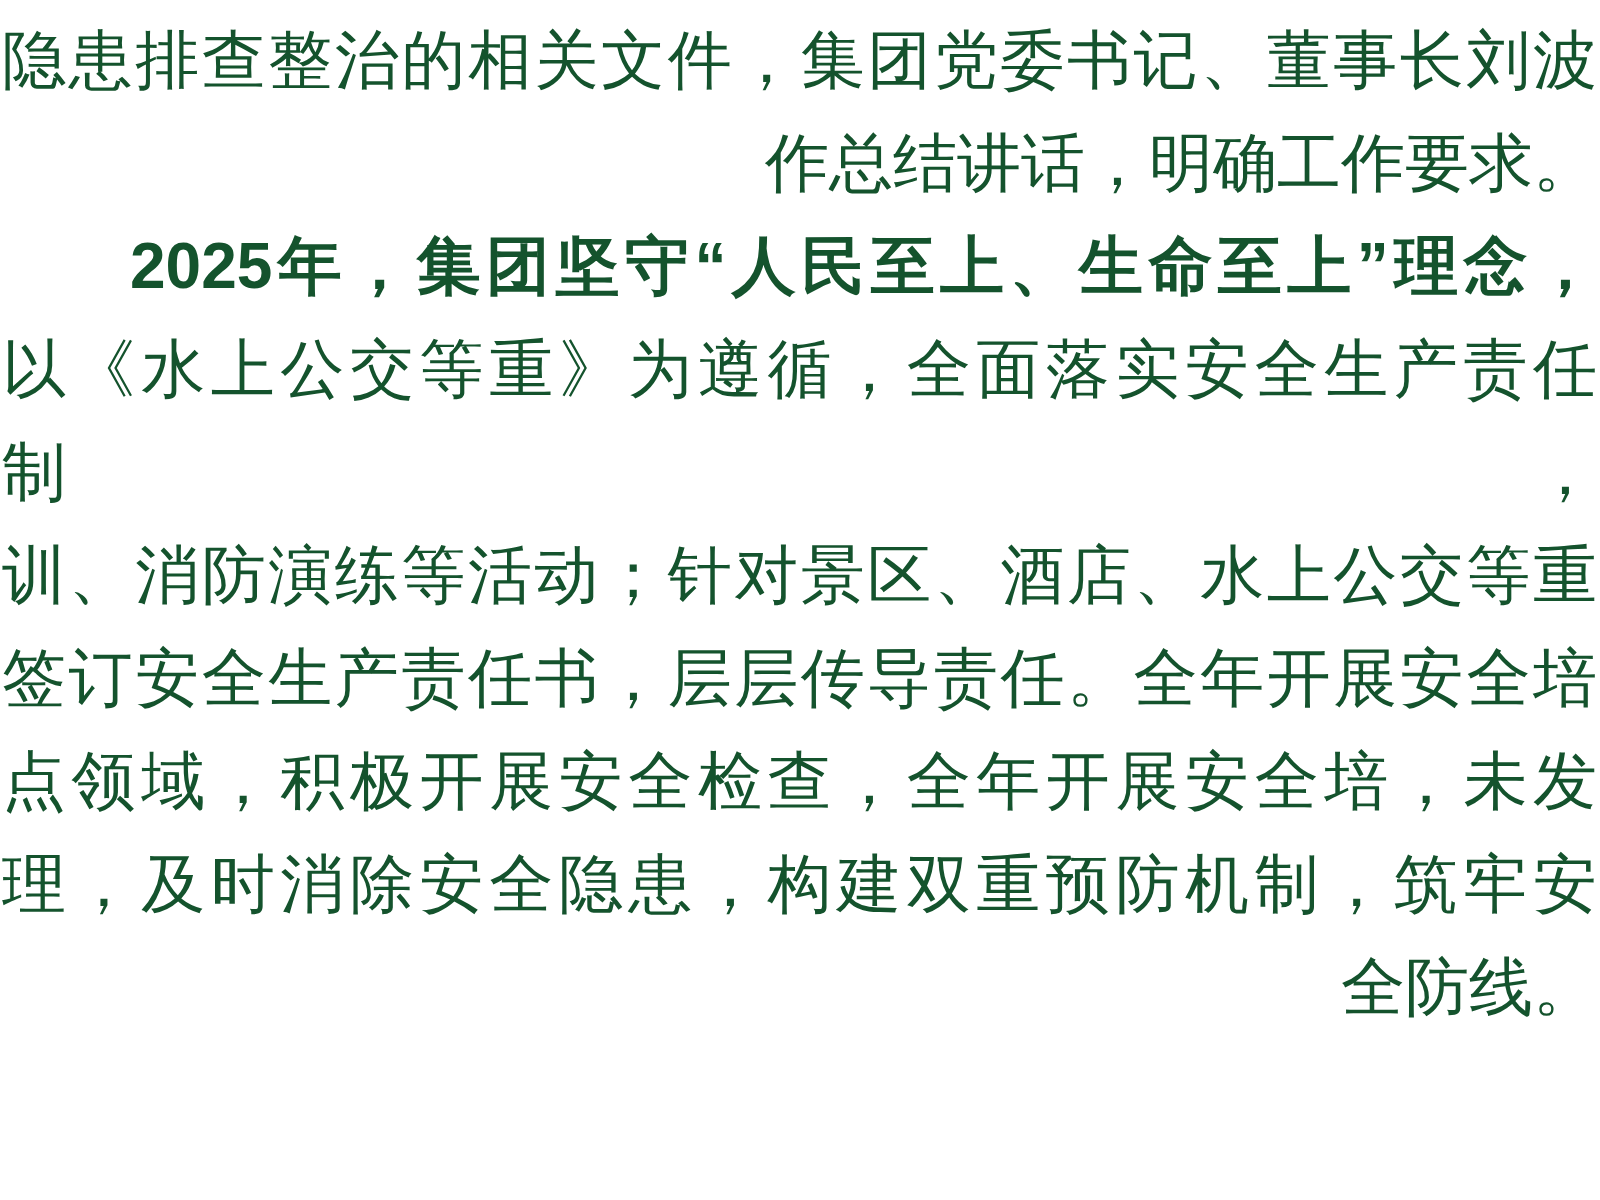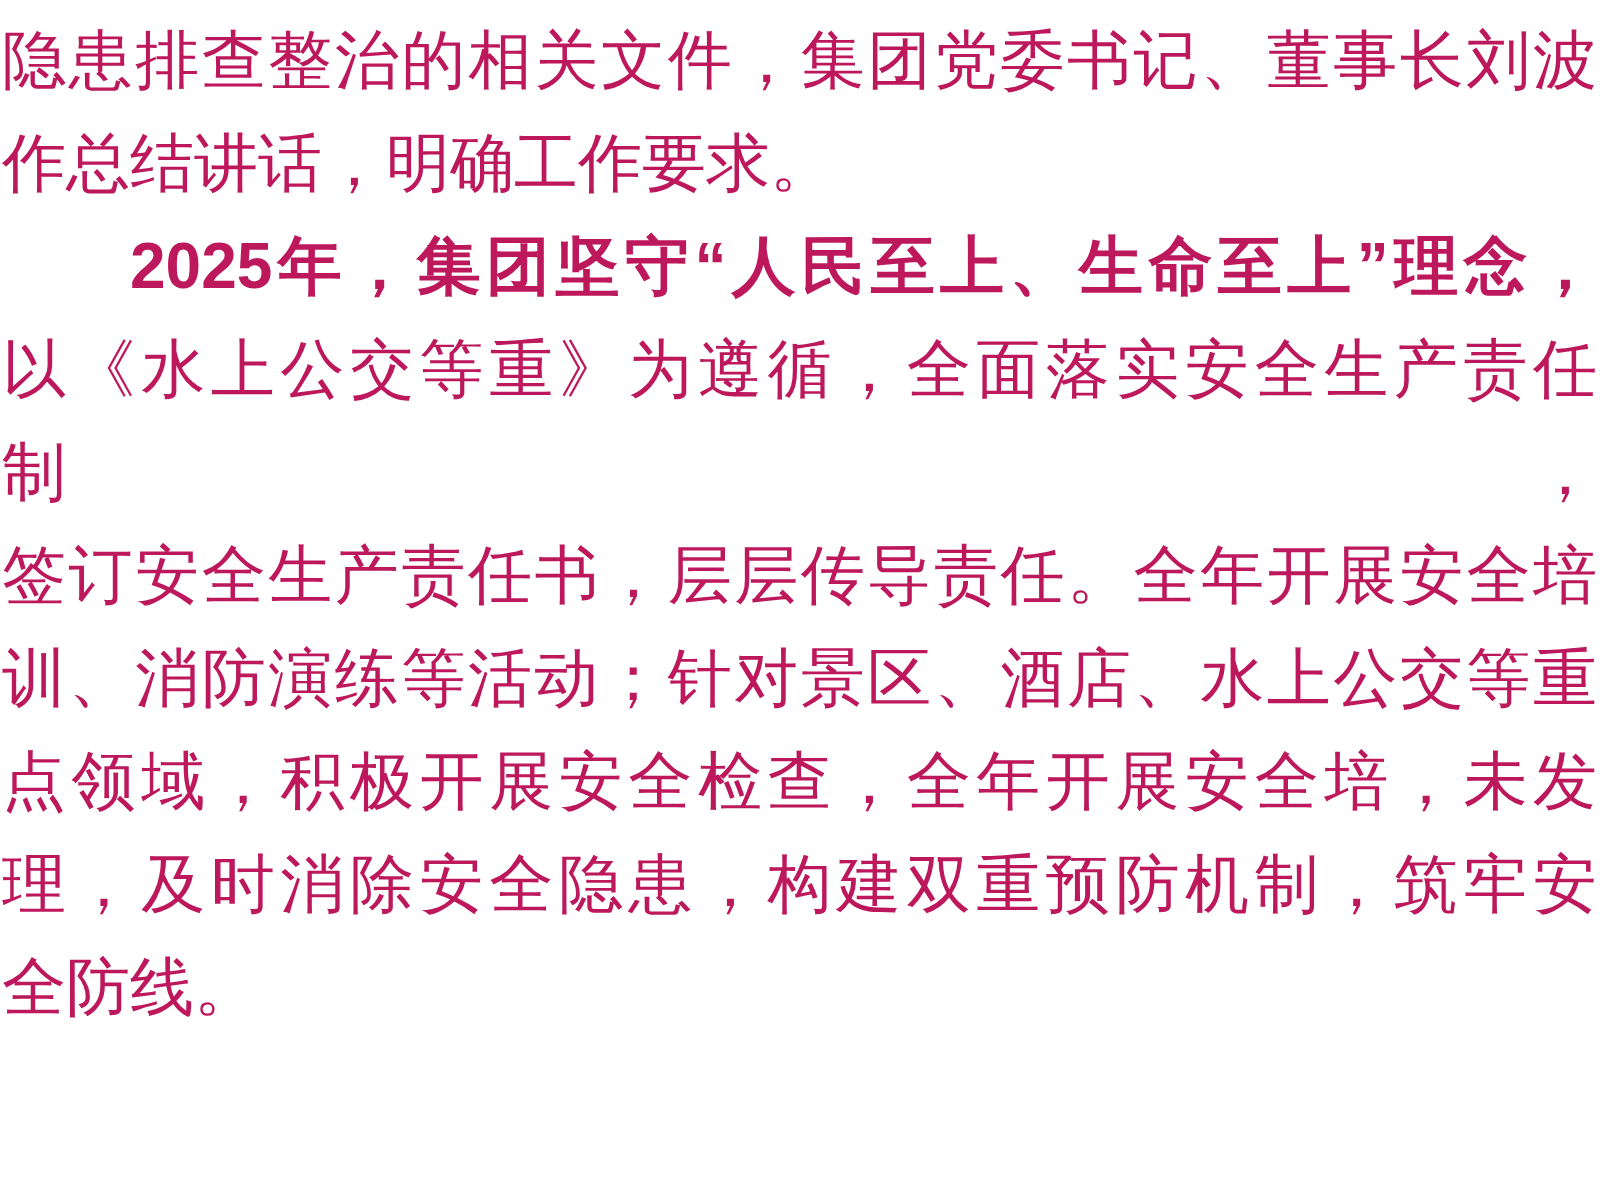--- a/index.html
+++ b/index.html
@@ -10,51 +10,51 @@
     height: 1200px;
     overflow: hidden;
   }
   .article-body {
     box-sizing: border-box;
     width: 1600px;
     padding: 9px 3px 0 2px;
     font-family: "Liberation Sans", sans-serif;
     font-size: 64px;
     line-height: 103px;
-    color: #be185d;
+    color: #14532d;
     font-weight: 400;
     letter-spacing: 0;
   }
   .text-line {
     width: 100%;
     white-space: nowrap;
   }
   
   .text-line.just {
     text-align: justify;
     text-align-last: justify;
     text-justify: inter-character;
     white-space: normal;
   }
   
   .text-line.para-end {
-    text-align: left;
+    text-align: right;
   }
   
   .text-line.indent {
     text-indent: 2em;
     font-weight: bold;
   }
 </style>
 </head>
 <body>
 
 <div class="article-body">
   <div class="text-line just">隐患排查整治的相关文件，集团党委书记、董事长刘波</div>
   <div class="text-line para-end">作总结讲话，明确工作要求。</div>
   <div class="text-line just indent">2025年，集团坚守“人民至上、生命至上”理念，</div>
   <div class="text-line just">以《水上公交等重》为遵循，全面落实安全生产责任制，</div>
+  <div class="text-line just">训、消防演练等活动；针对景区、酒店、水上公交等重</div>
   <div class="text-line just">签订安全生产责任书，层层传导责任。全年开展安全培</div>
-  <div class="text-line just">训、消防演练等活动；针对景区、酒店、水上公交等重</div>
   <div class="text-line just">点领域，积极开展安全检查，全年开展安全培，未发</div>
   <div class="text-line just">理，及时消除安全隐患，构建双重预防机制，筑牢安</div>
   <div class="text-line para-end">全防线。</div>
 </div>
 
 </body></html>

